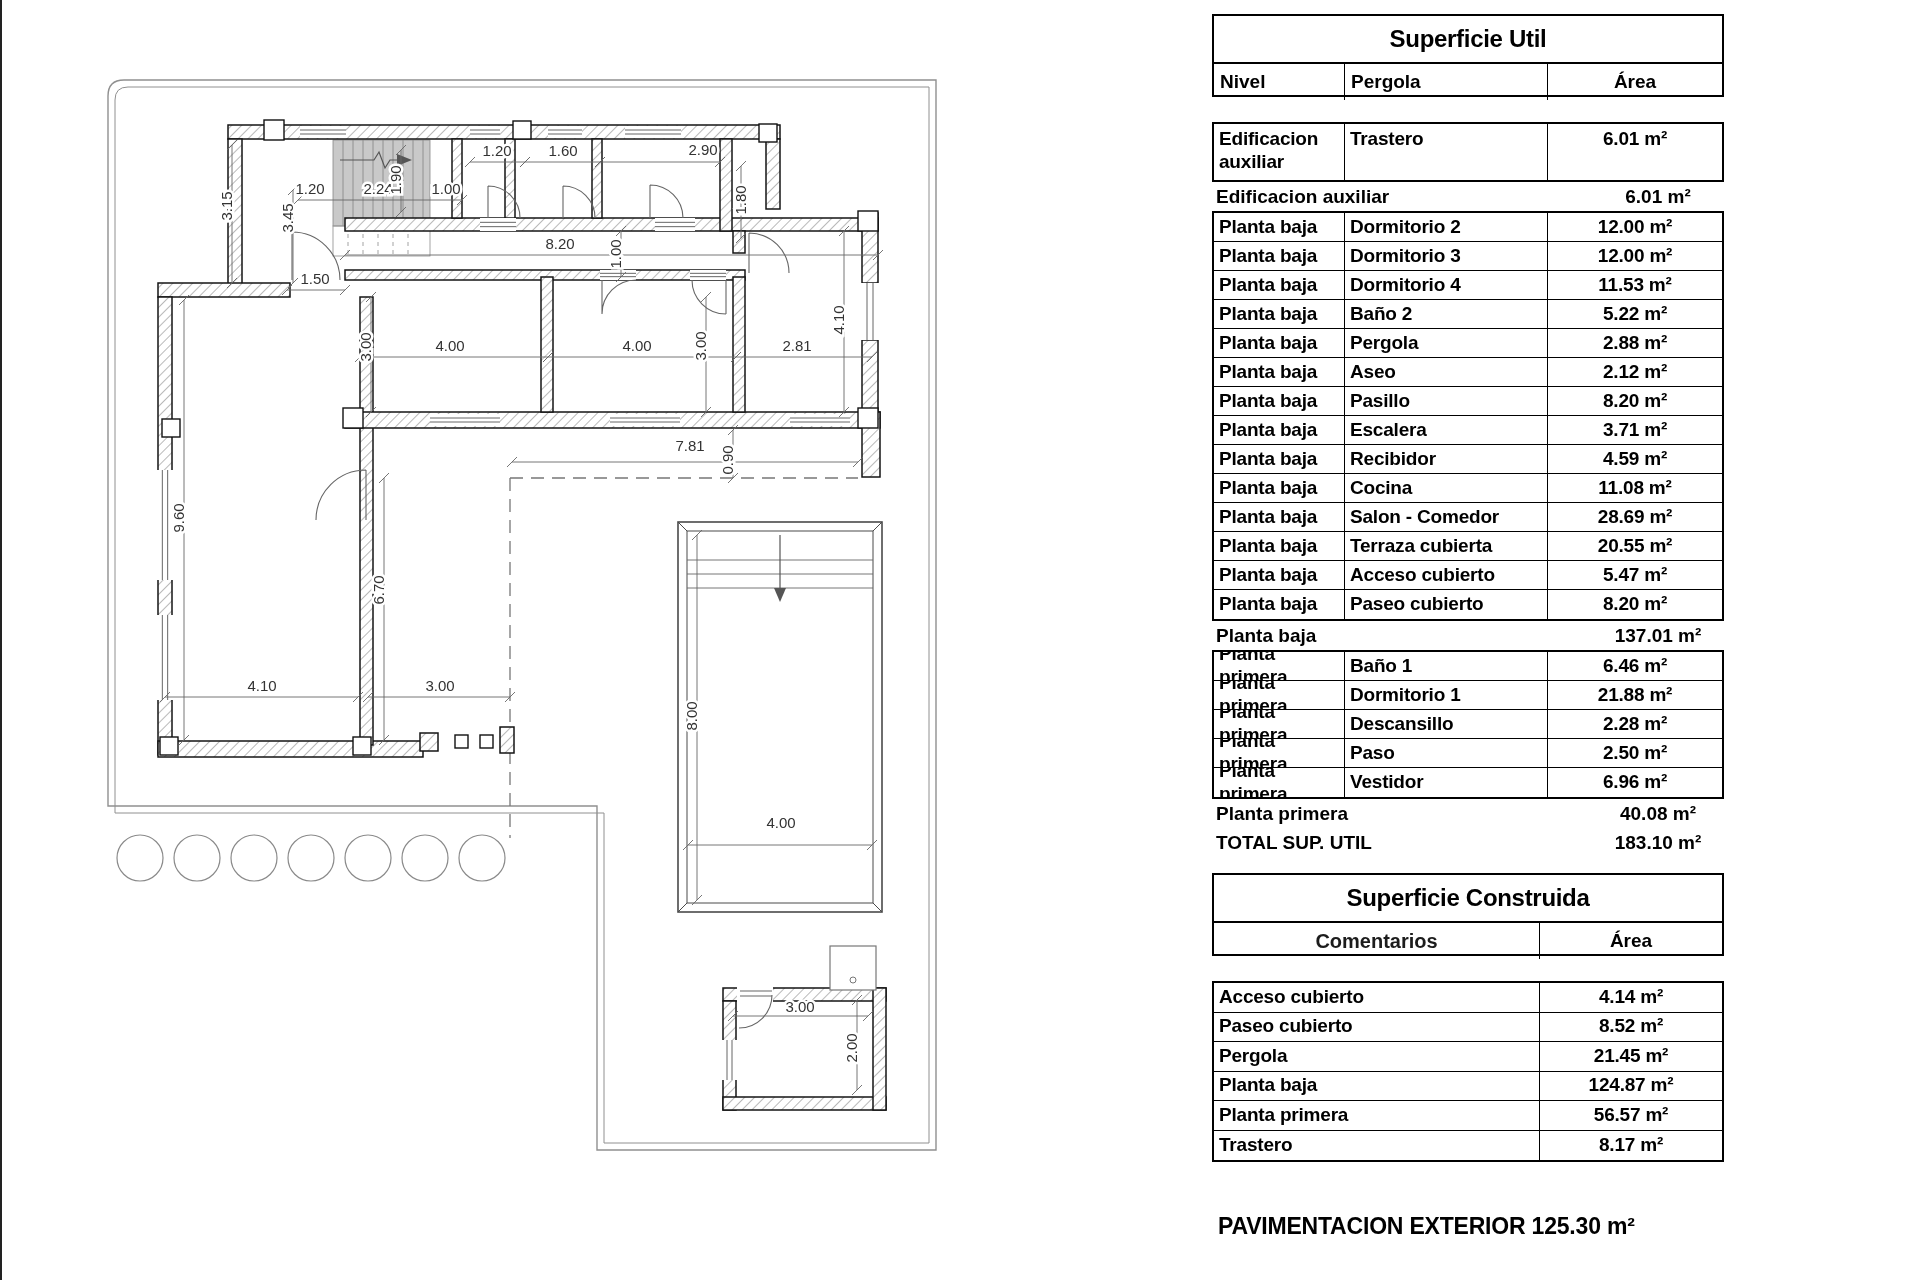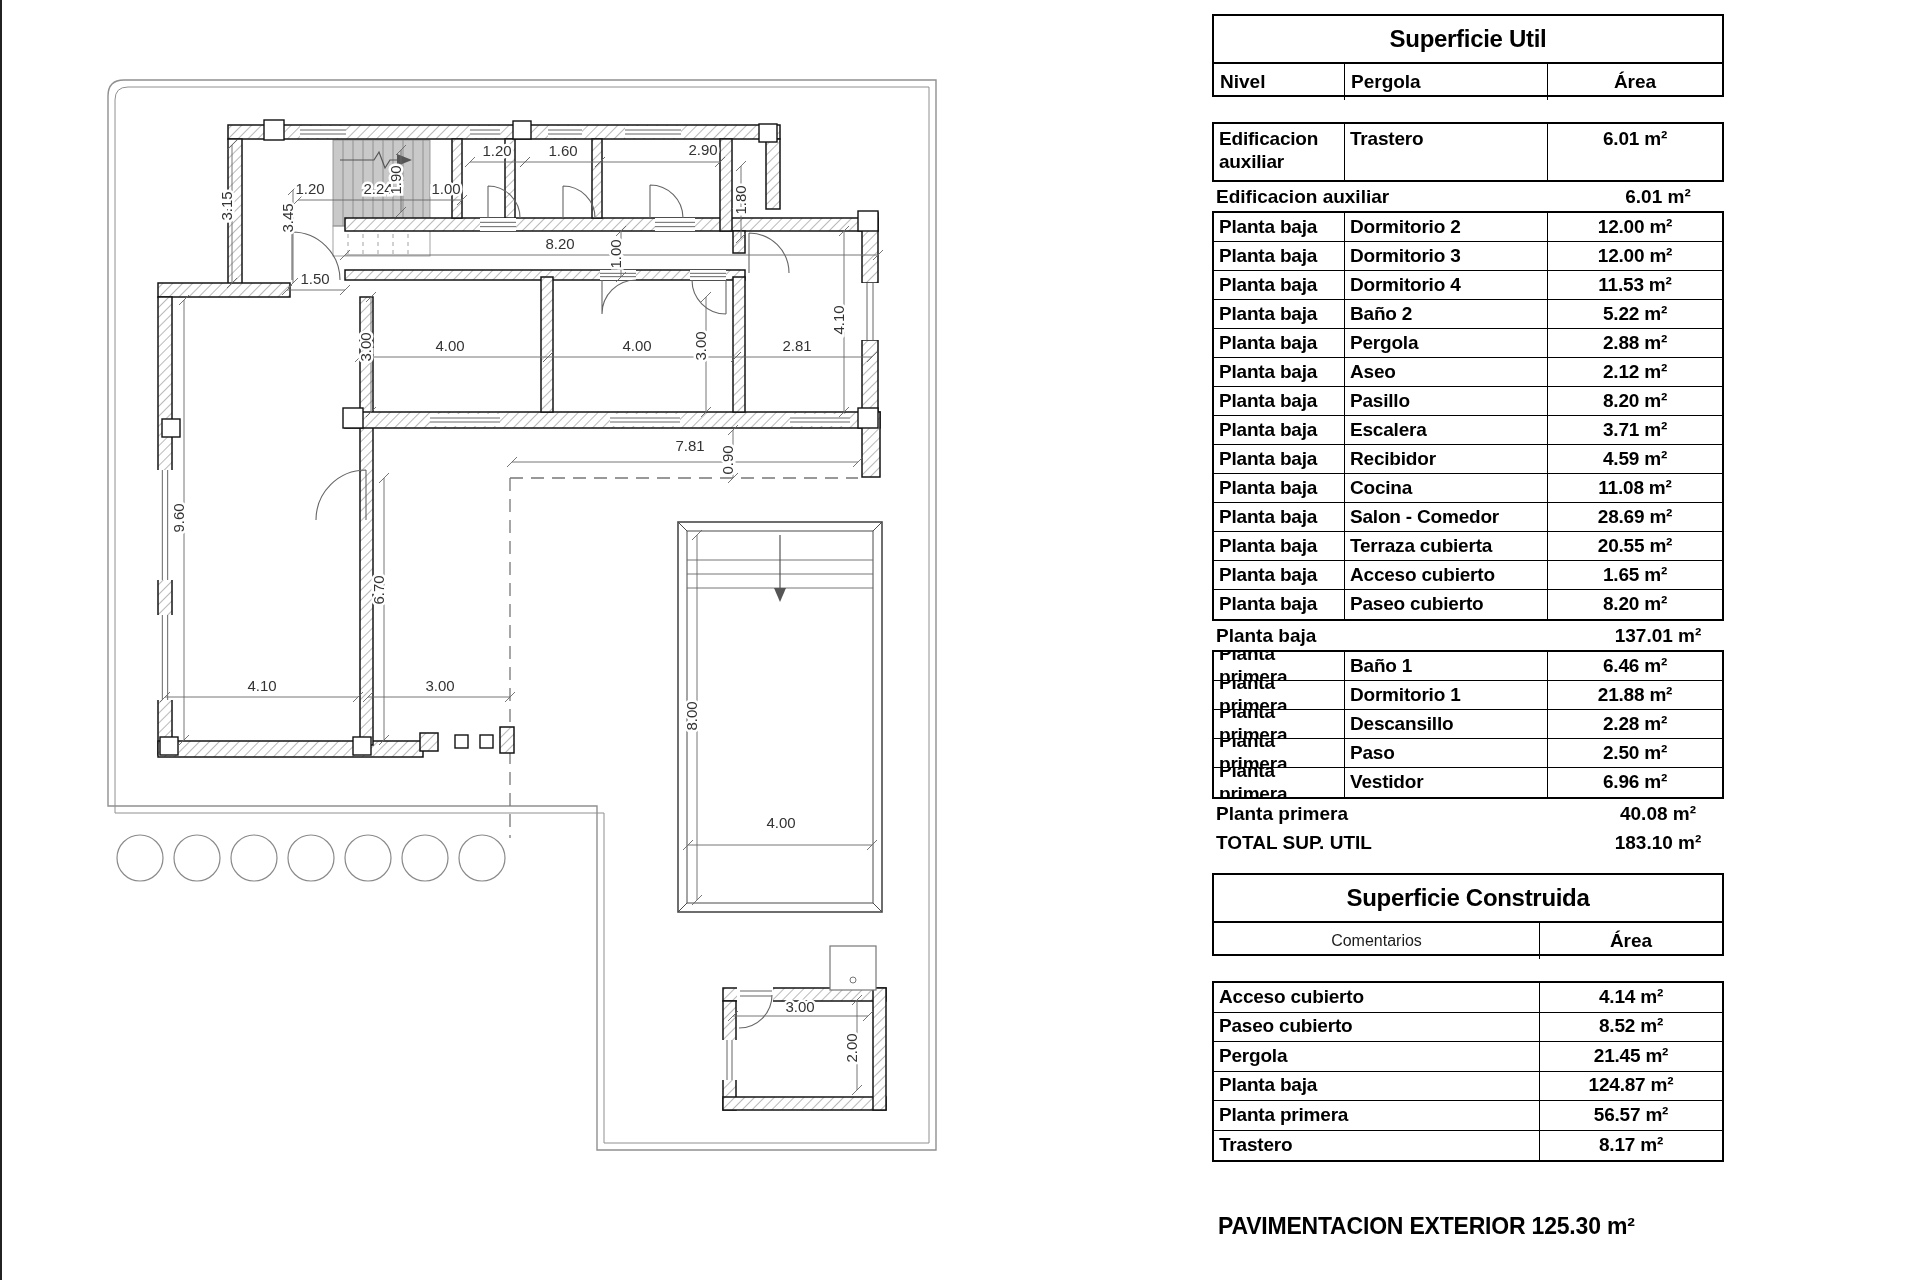--- a/index.html
+++ b/index.html
@@ -9,21 +9,21 @@
   #plan{position:absolute;left:0;top:0}
   .tbl{position:absolute;left:1212px;width:512px}
   #tblu{top:14px}
   #tblc{top:873px}
   .ttl{border:2px solid #000;height:50px;display:flex;align-items:center;justify-content:center;
        font-weight:bold;font-size:24px;letter-spacing:-0.3px}
   .hdr{display:flex;border:2px solid #000;border-top:none;height:33px;font-weight:bold;font-size:19px}
   .hdr .hc{display:flex;align-items:center;padding:18px 6px;border-right:1.5px solid #000}
   .hc.w1{width:131px}.hc.w2{width:203px}
   .hc.w3{flex:1;border-right:none;justify-content:center}
-  .hc.plain{font-weight:normal;font-size:16px;justify-content:center;color:#1c1c1c}
+  .hc.plain{font-weight:bold;font-size:20px;justify-content:center;color:#1c1c1c}
   .hc.cw1{width:326px}
   .gap{height:25px}
   .grp{border:2px solid #000}
   .r{display:flex;height:29px;border-bottom:1.5px solid #000;font-weight:bold;font-size:19px;letter-spacing:-0.2px}
   .r.h2{height:29.5px}
   .grp .r:last-child{border-bottom:none}
   .r.tall{height:56px}
   .c{display:flex;align-items:center;padding:0 5px;border-right:1.5px solid #000;overflow:hidden;line-height:1.2}
   .c.w1{width:131px}.c.w2{width:203px}
   .c.w3{flex:1;border-right:none;justify-content:center}
@@ -418,21 +418,21 @@
           <div class="c w3">28.69 m²</div>
         </div>
         <div class="r">
           <div class="c w1">Planta baja</div>
           <div class="c w2">Terraza cubierta</div>
           <div class="c w3">20.55 m²</div>
         </div>
         <div class="r">
           <div class="c w1">Planta baja</div>
           <div class="c w2">Acceso cubierto</div>
-          <div class="c w3">1.65 m²</div>
+          <div class="c w3">5.47 m²</div>
         </div>
         <div class="r">
           <div class="c w1">Planta baja</div>
           <div class="c w2">Paseo cubierto</div>
           <div class="c w3">8.20 m²</div>
         </div>
       </div>
       <div class="sub">
         <div class="sl">Planta baja</div>
         <div class="sv">137.01 m²</div>

